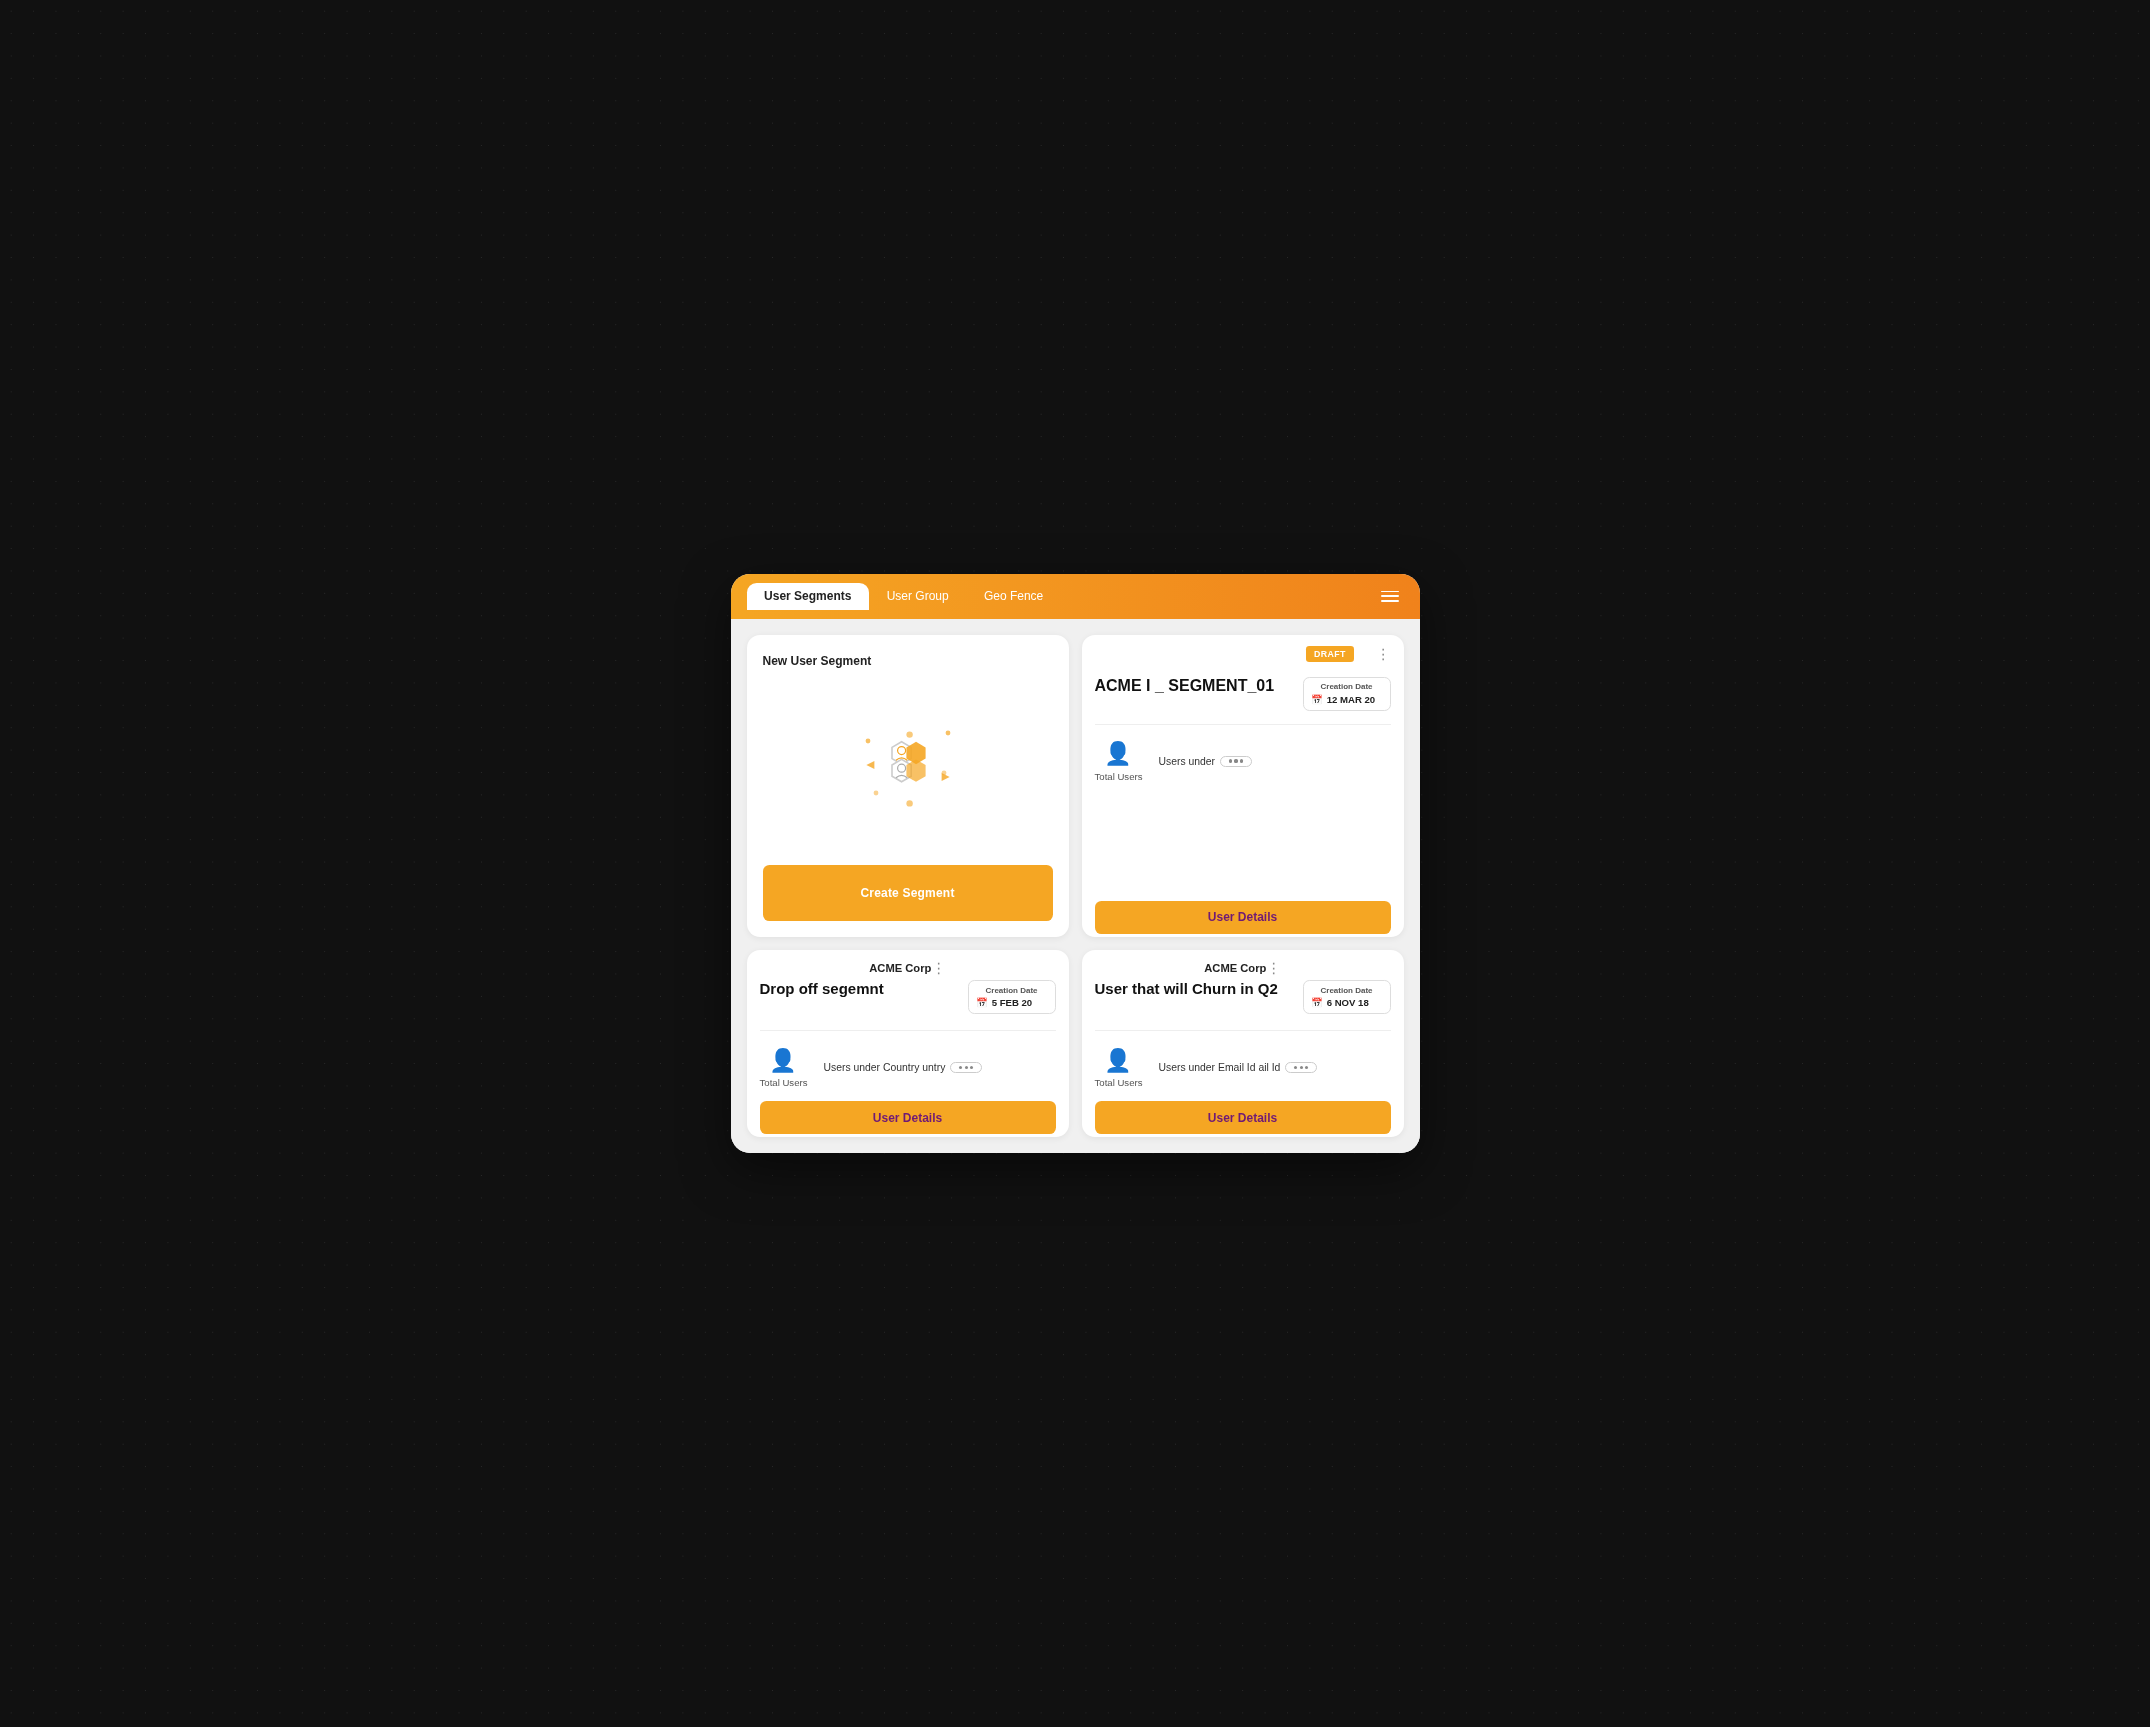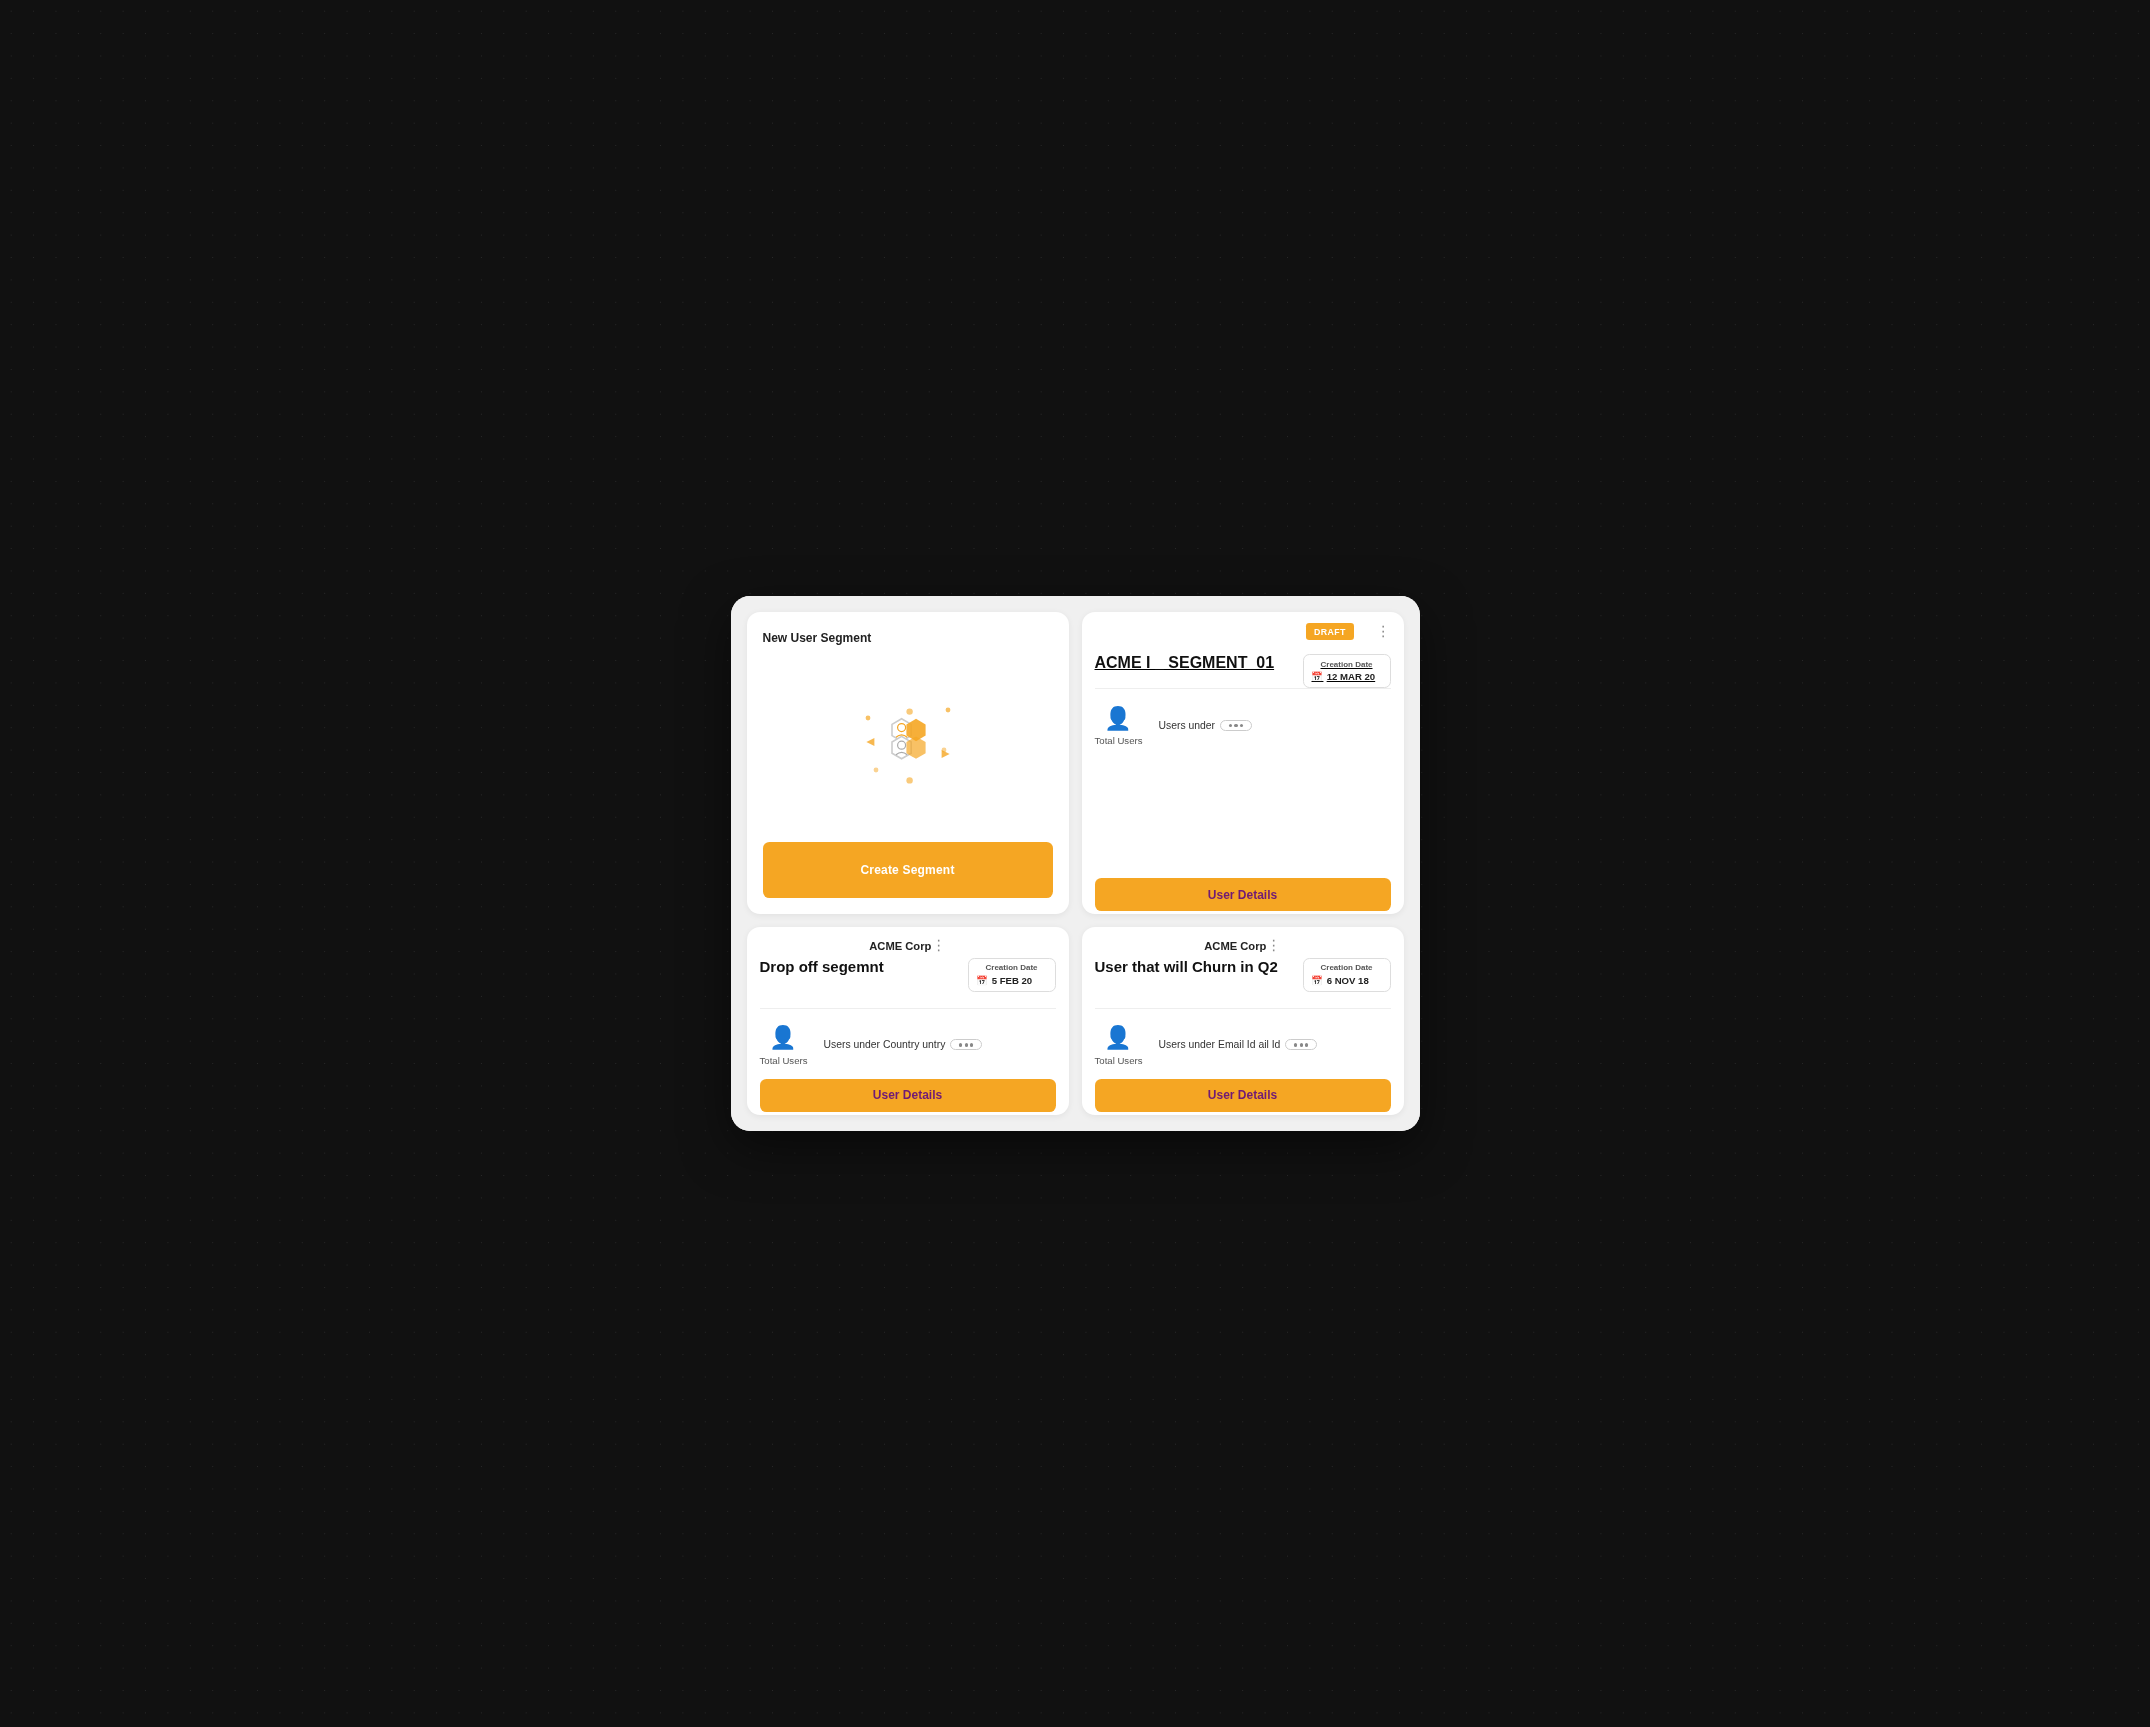--- a/index.html
+++ b/index.html
@@ -165,21 +165,21 @@
     .segment-card-body {
       padding: 8px 13px 0;
       flex: 1;
     }
 
     .segment-name-row {
       display: flex;
       align-items: flex-start;
       justify-content: space-between;
       gap: 9.6px;
-      text-decoration: underline;
+      margin-bottom: 13px;
     }
 
     .segment-name {
       font-size: 16px;
       font-weight: 700;
       color: #111;
       flex: 1;
     }
 
     .creation-date-box {
@@ -325,20 +325,31 @@
       flex: 1;
     }
   </style>
 </head>
 <body>
 
 <div class="dots-bg"></div>
 
 <div class="app-container">
 
+  <nav class="nav-bar">
+    <div class="nav-tab active">User Segments</div>
+    <div class="nav-tab">User Group</div>
+    <div class="nav-tab">Geo Fence</div>
+    <div class="nav-spacer"></div>
+    <div class="hamburger-icon">
+      <span></span>
+        <span></span>
+        <span></span>
+    </div>
+  </nav>
 
   <div class="main-content">
 
     <div class="card new-segment-card">
       <div class="new-segment-title">New User Segment</div>
 
       <svg class="segment-illustration" viewBox="0 0 140 130" fill="none" xmlns="http://www.w3.org/2000/svg">
 
         <circle cx="20" cy="30" r="3" fill="#f5a623" opacity="0.7"></circle>
         <circle cx="120" cy="20" r="3" fill="#f5a623" opacity="0.7"></circle>

